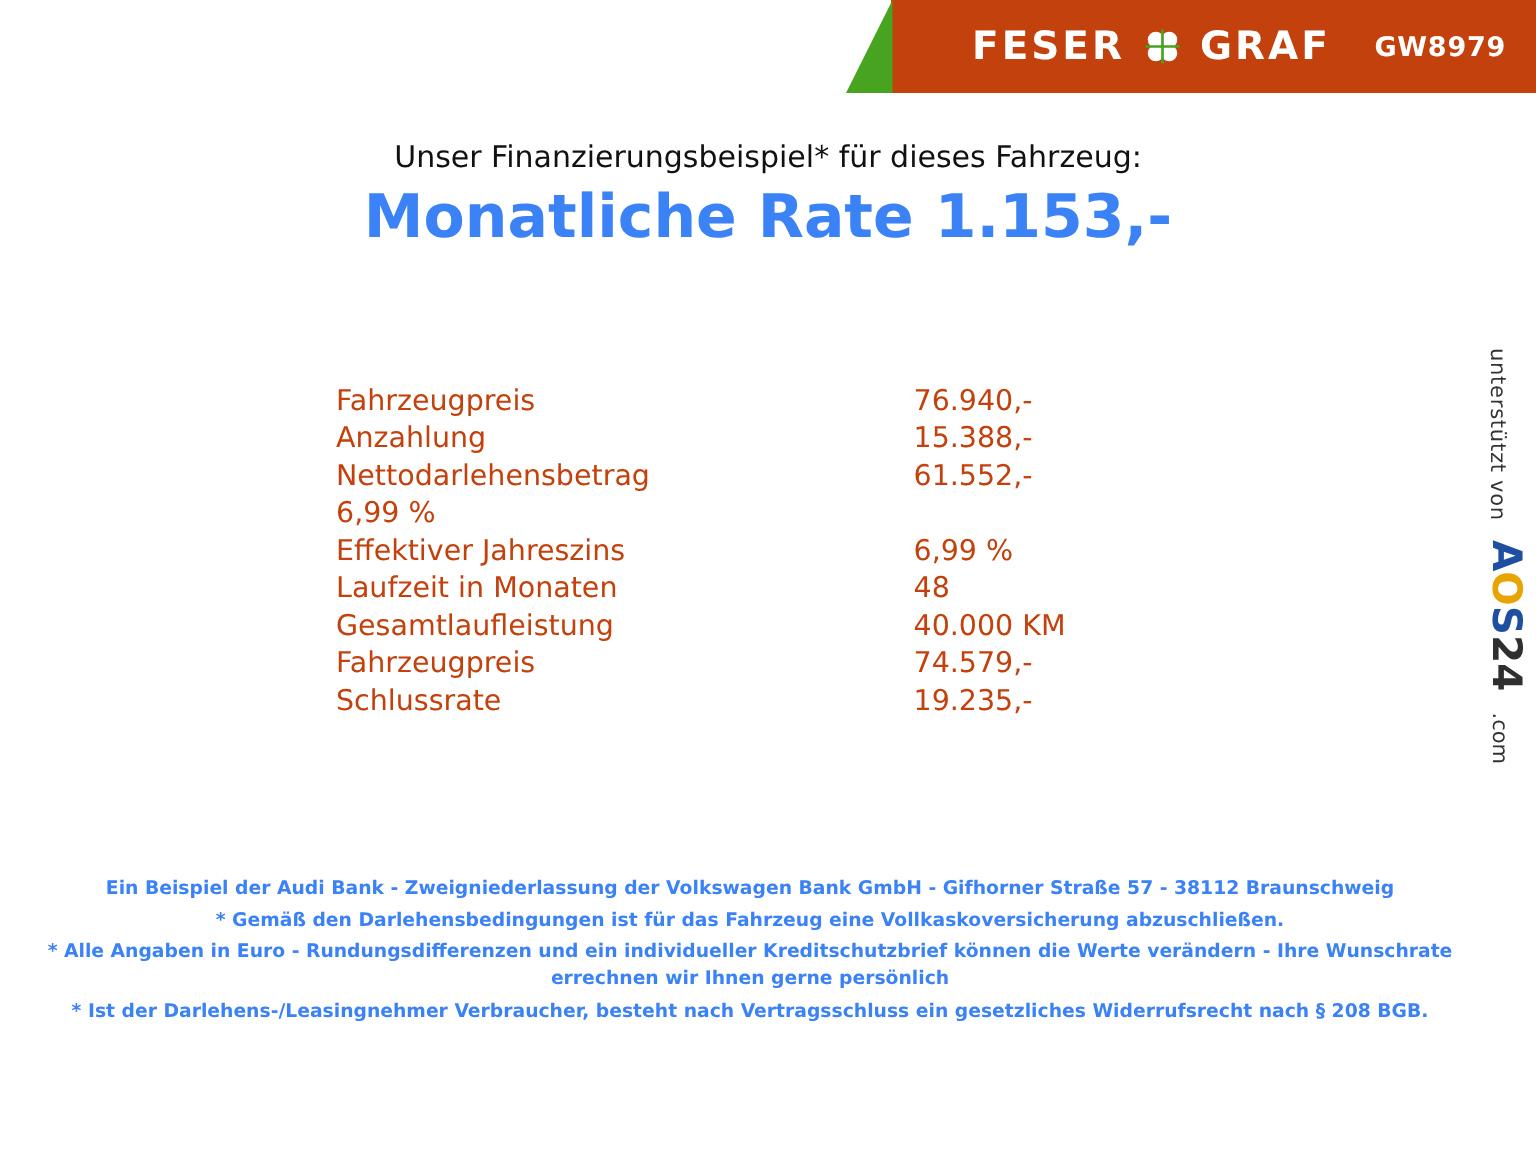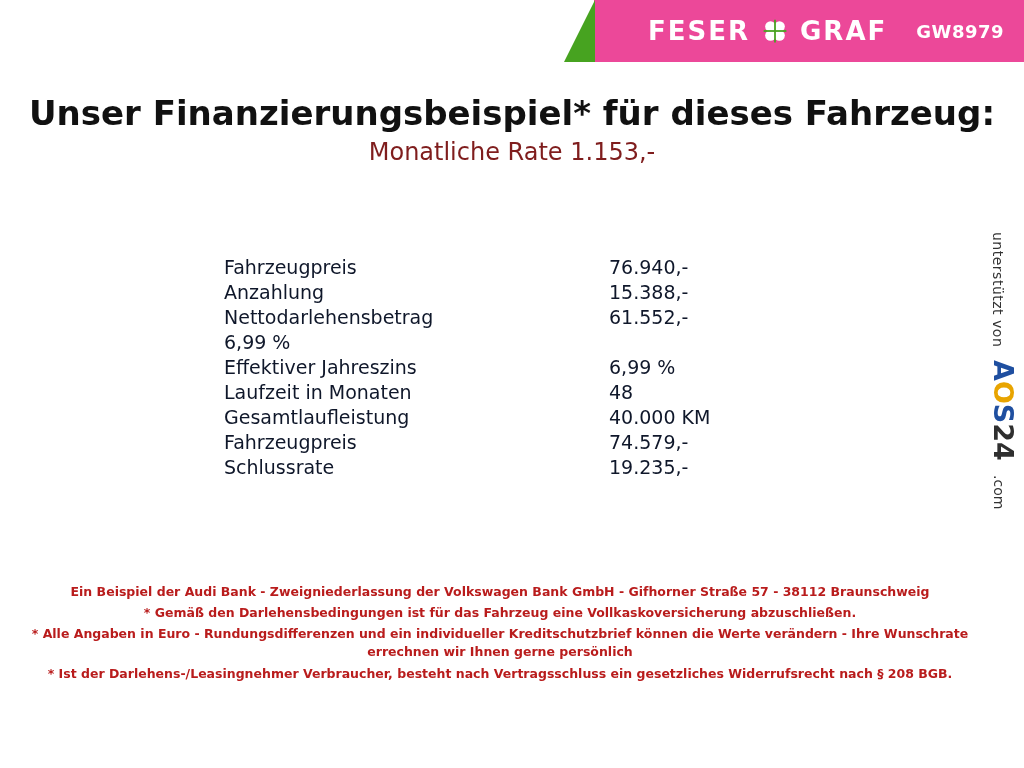--- a/index.html
+++ b/index.html
@@ -23,21 +23,21 @@
     left: 0;
     width: 1024px;
     height: 62px;
   }
   .header-bar {
     position: absolute;
     top: 0;
     right: 0;
     height: 62px;
     width: 430px;
-    background: #ec4899;
+    background: #c2410c;
     display: flex;
     align-items: center;
     justify-content: flex-start;
     box-sizing: border-box;
     padding-left: 54px;
   }
   .header-bar::before {
     content: "";
     position: absolute;
     top: 0;
@@ -78,64 +78,64 @@
 
   
   .title-block {
     position: absolute;
     top: 92px;
     left: 0;
     width: 1024px;
     text-align: center;
   }
   .title-line1 {
-    font-size: 34px;
-    font-weight: bold;
+    font-size: 20px;
+    font-weight: normal;
     color: #111111;
     line-height: 1.25;
   }
   .title-line2 {
-    font-size: 24px;
-    font-weight: normal;
-    color: #7f1d1d;
+    font-size: 40px;
+    font-weight: bold;
+    color: #3b82f6;
     line-height: 1.3;
     margin-top: 2px;
   }
 
   
   .table {
     position: absolute;
     top: 255px;
     left: 224px;
     width: 560px;
   }
   .row {
     display: flex;
     font-size: 19px;
     line-height: 25px;
-    color: #0f172a;
+    color: #c2410c;
   }
   .row .label {
     width: 385px;
     white-space: nowrap;
   }
   .row .value {
     white-space: nowrap;
   }
 
   
   .footnotes {
     position: absolute;
     top: 583px;
     left: 30px;
     width: 940px;
     text-align: center;
     font-size: 12.5px;
     font-weight: bold;
-    color: #b91c1c;
+    color: #3b82f6;
     line-height: 1.45;
   }
   .footnotes p {
     margin: 0 0 3px 0;
   }
 
   
   .side {
     position: absolute;
     right: 6px;

